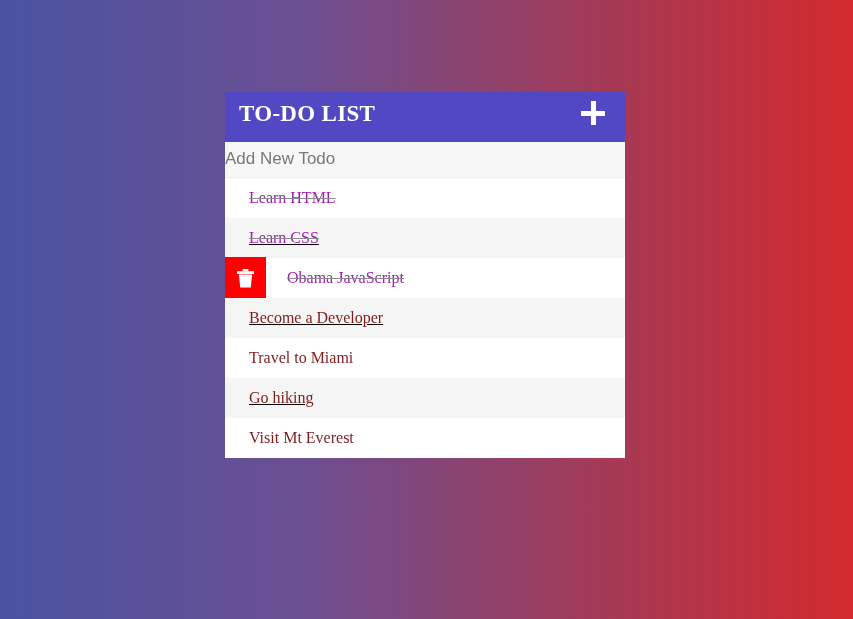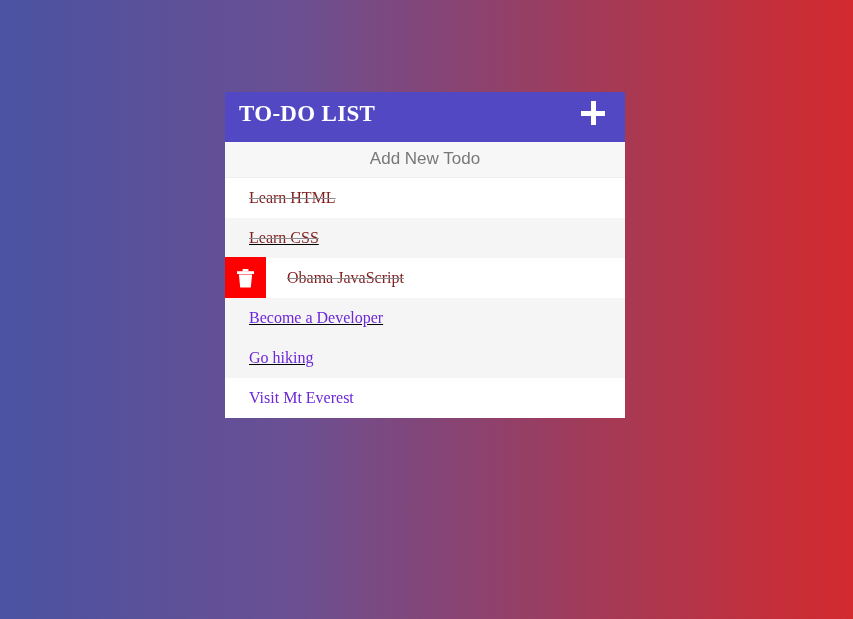--- a/index.html
+++ b/index.html
@@ -78,21 +78,20 @@
   .add-input-row {
     background: #f7f7f7;
     border-bottom: 1px solid #eeeeee;
   }
   .add-input {
     width: 100%;
     box-sizing: border-box;
     border: none;
     outline: none;
     background: transparent;
-    text-align: center;
     font-family: "Liberation Sans", sans-serif;
     font-size: 17px;
     color: #5b5b5b;
     padding: 7px 0 8px 0;
     display: block;
   }
   .add-input::placeholder {
     color: #787878;
     opacity: 1;
   }
@@ -111,27 +110,27 @@
     background: #ffffff;
     cursor: pointer;
   }
   .todo-row.alt {
     background: #f5f5f5;
     text-decoration: underline;
   }
   .todo-label {
     font-family: "Liberation Serif", serif;
     font-size: 16px;
-    color: #6d28d9;
+    color: #7f1d1d;
     padding-left: 24px;
     line-height: 1;
     white-space: nowrap;
   }
   .todo-row.done .todo-label {
-    color: #7f1d1d;
+    color: #a21caf;
     text-decoration: line-through;
     text-decoration-color: #8c8c93;
     text-decoration-thickness: 1px;
   }
   .todo-row.has-delete .todo-label {
     padding-left: 21px;
   }
 
   
   .delete-btn {
@@ -184,20 +183,23 @@
               <rect x="0" y="2.2" width="17" height="2.8" fill="#ffffff"></rect>
               <rect x="5.6" y="0" width="5.8" height="2.4" fill="#ffffff"></rect>
               <path d="M1.9 5.6 H15.1 L13.8 18.6 H3.2 Z" fill="#ffffff"></path>
             </svg>
           </button>
           <span class="todo-label">Obama JavaScript</span>
         </li>
         <li class="todo-row alt">
           <span class="todo-label">Become a Developer</span>
         </li>
+        <li class="todo-row">
+          <span class="todo-label">Travel to Miami</span>
+        </li>
         <li class="todo-row alt">
           <span class="todo-label">Go hiking</span>
         </li>
         <li class="todo-row">
           <span class="todo-label">Visit Mt Everest</span>
         </li>
       </ul>
 
   </div>
 

